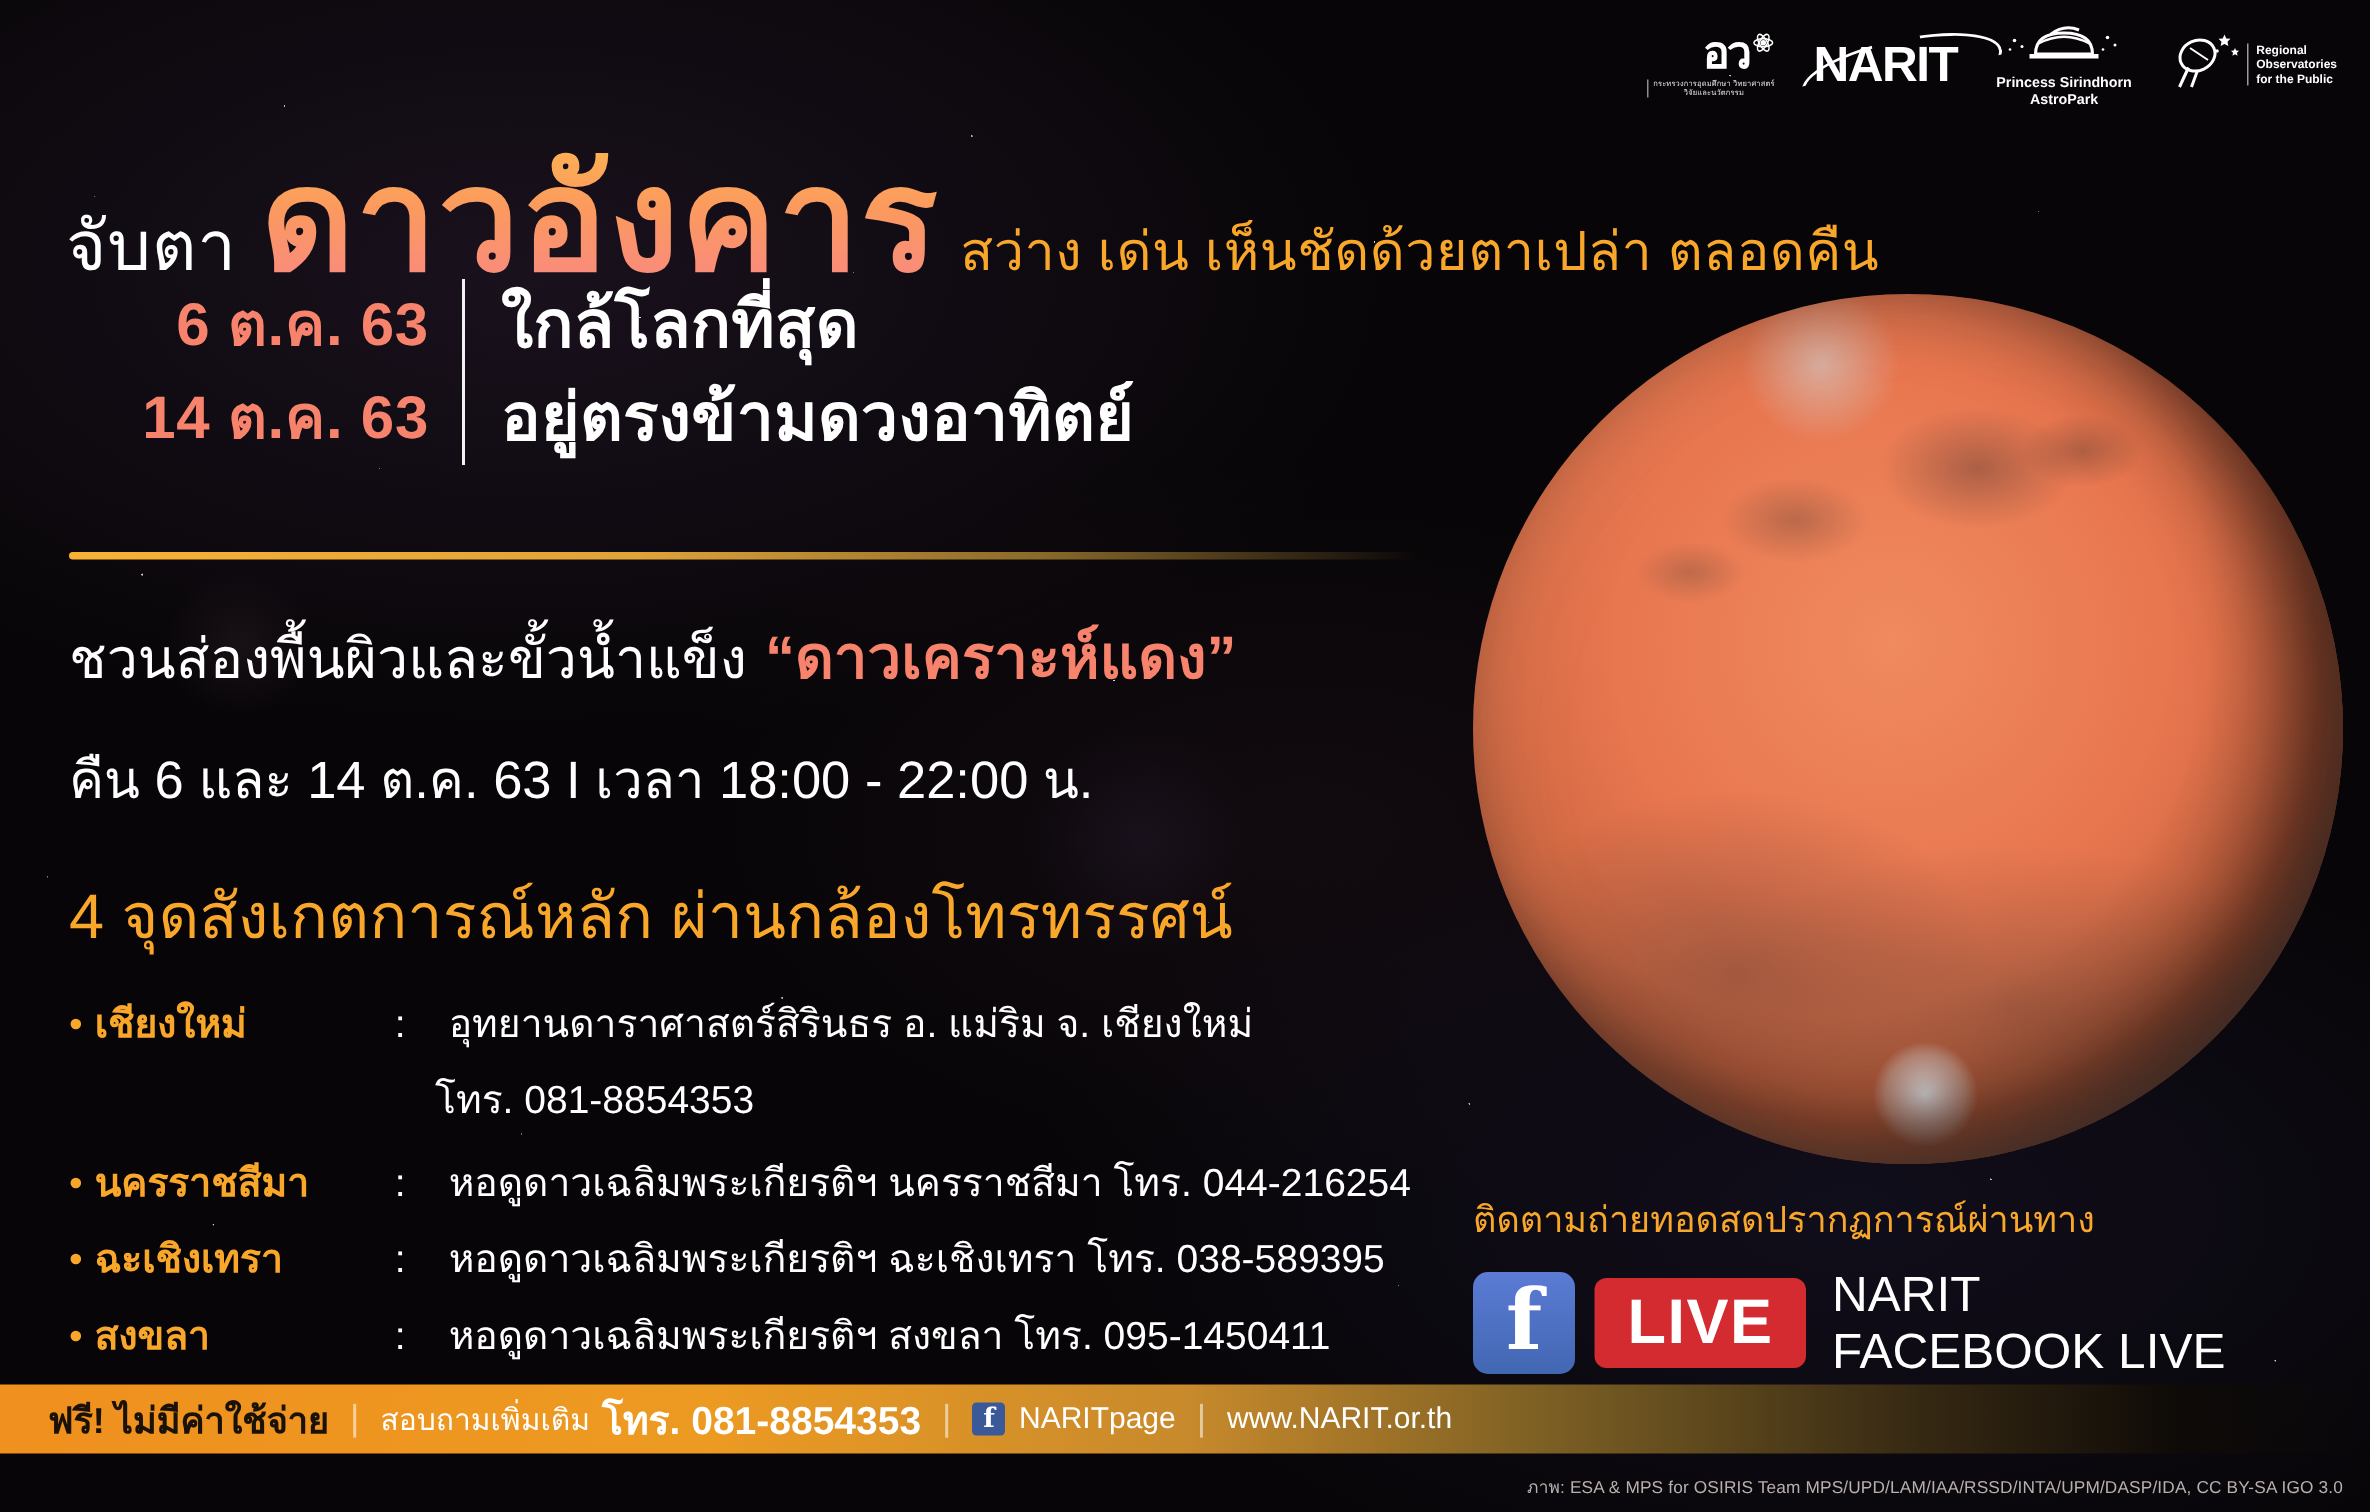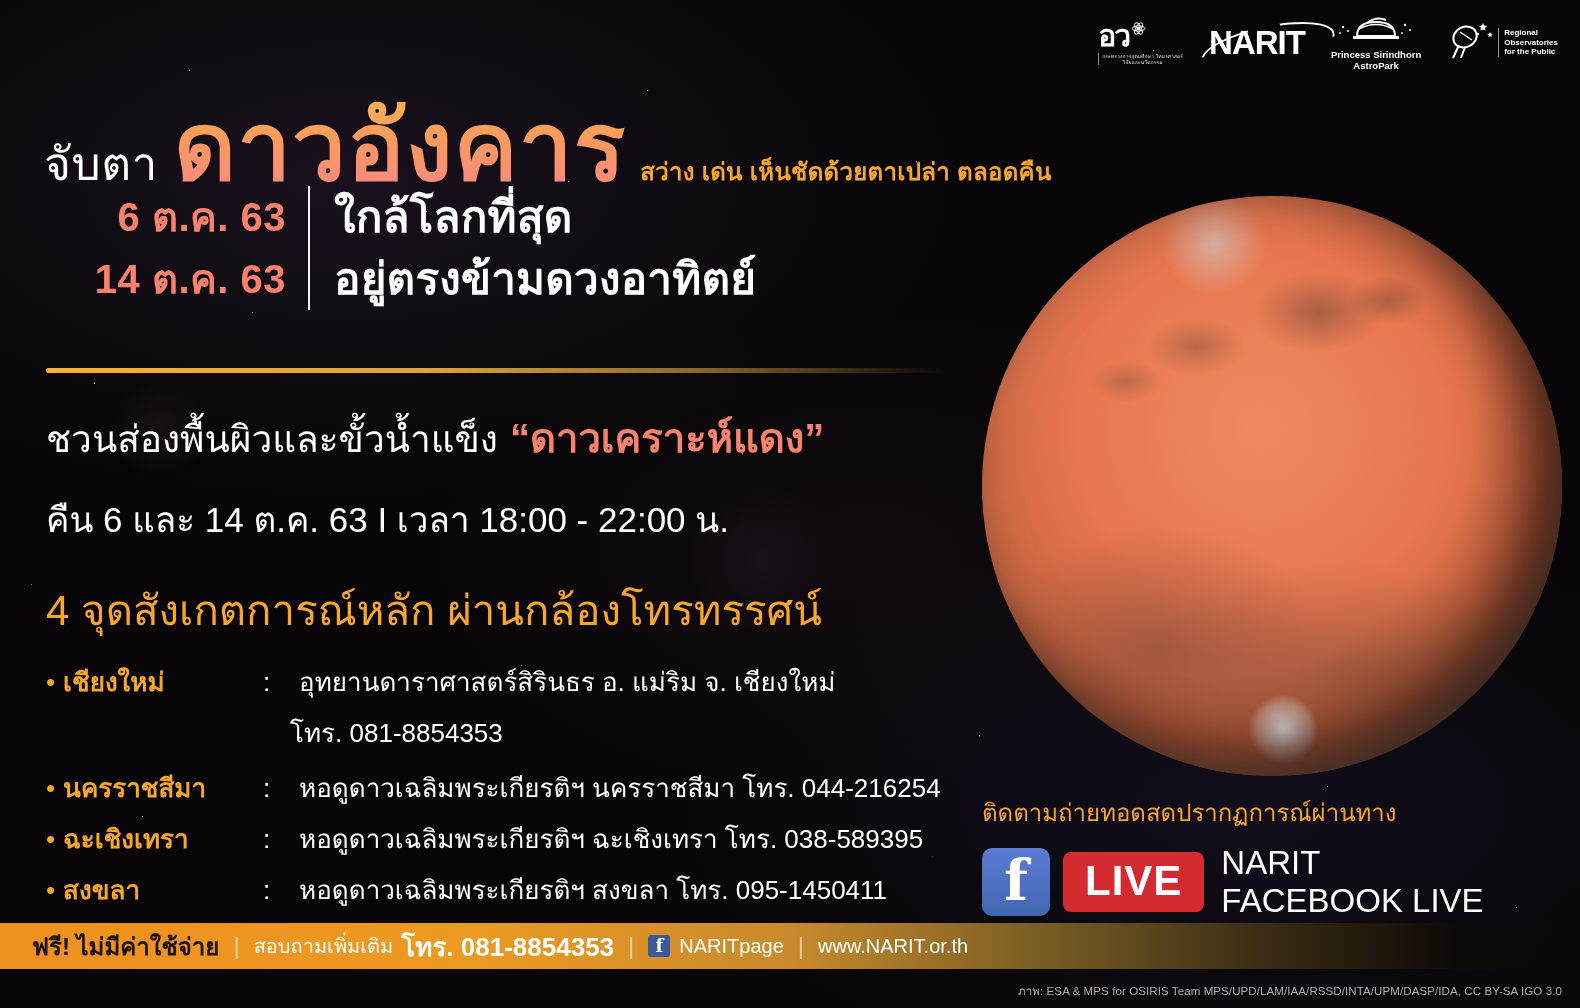--- a/index.html
+++ b/index.html
@@ -71,21 +71,21 @@
       radial-gradient(circle 70px at 160px 430px, rgba(150,100,110,0.10), transparent 70%),
       radial-gradient(circle 110px at 760px 560px, rgba(110,85,150,0.10), transparent 70%);
   }
 
   
   .logos {
     position:absolute; top:14px; right:22px;
     display:flex; align-items:center; gap:26px;
   }
   .logo { display:flex; align-items:center; color:#fff; }
-  .logo-mhesi { flex-direction:column; align-items:flex-start; gap:2px; }
+  .logo-mhesi { flex-direction:column; align-items:flex-end; gap:2px; }
   .mhesi-mark { display:flex; align-items:flex-start; }
   .mhesi-glyph {
     font-size:30px; font-weight:700; letter-spacing:-2px;
     line-height:1; color:#fff; font-family:"DejaVu Sans", sans-serif;
   }
   .mhesi-atom { margin-left:2px; }
   .mhesi-sub {
     font-size:5px; line-height:6px; color:#e9e9e9;
     text-align:center; max-width:94px; letter-spacing:.1px;
     border-left:1px solid rgba(255,255,255,.55); padding-left:3px;
@@ -119,21 +119,21 @@
   }
   .h-main {
     font-size:96px; font-weight:800; letter-spacing:1px;
     margin:0 14px 0 16px;
     background:linear-gradient(180deg,#ffc04a 0%, #fb9a5e 45%, #f98a7e 78%, #f78b8f 100%);
     -webkit-background-clip:text; background-clip:text;
     -webkit-text-fill-color:transparent; color:#fb9a5e;
     font-family:"DejaVu Sans", sans-serif;
   }
   .h-tag {
-    color:#f9a72b; font-size:24px; font-weight:700;
+    color:#f9a72b; font-size:36px; font-weight:400;
     font-family:"Liberation Sans", sans-serif; letter-spacing:.3px;margin-top:40px;
   }
 
   
   .dateblock { position:absolute; left:58px; top:186px; display:flex; }
   .dates { width:250px; text-align:right; padding-right:22px; }
   .date-line {
     color:#f8836c; font-size:40px; font-weight:700;
     line-height:62px; font-family:"Liberation Sans", sans-serif;
     letter-spacing:.5px;

